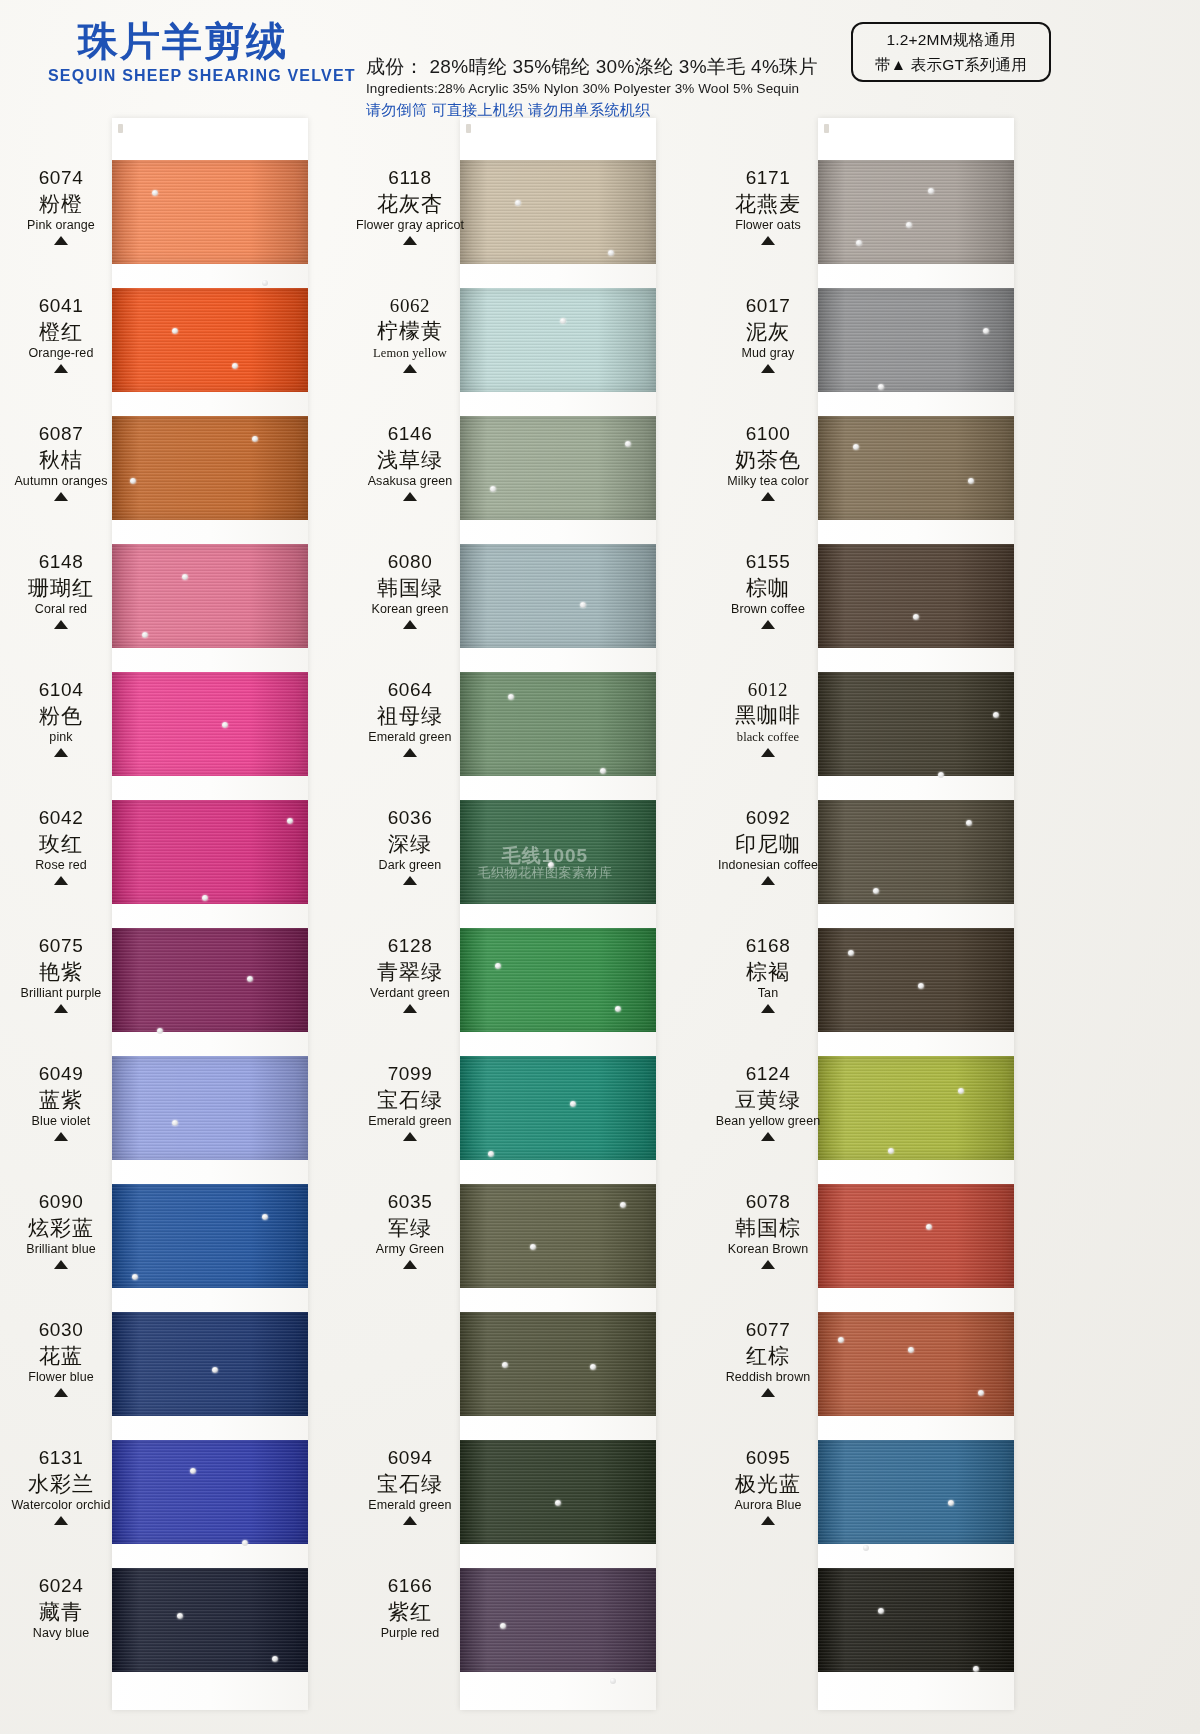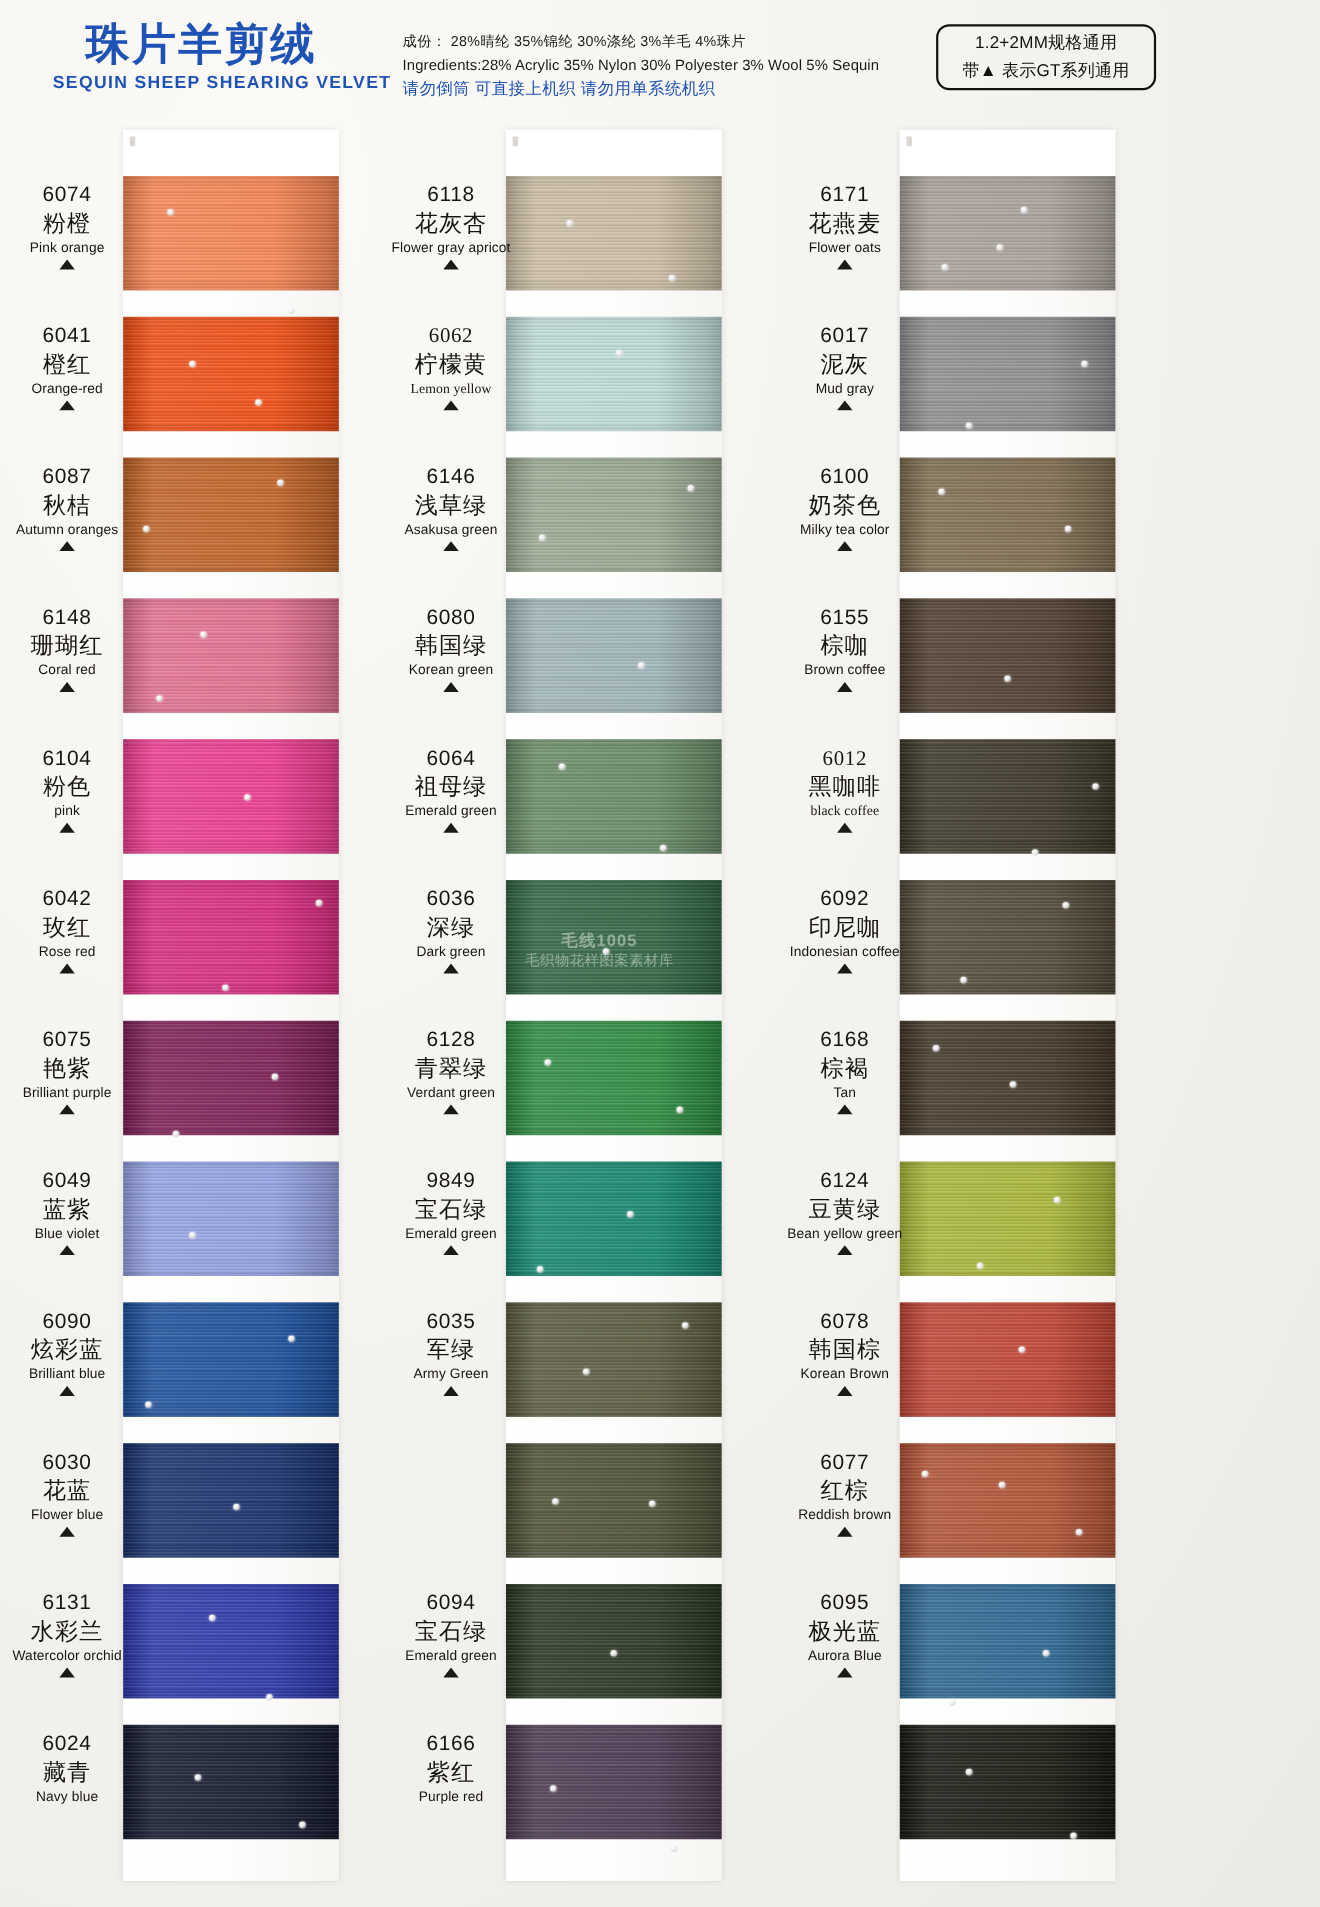--- a/index.html
+++ b/index.html
@@ -18,21 +18,21 @@
   }
   .sheet{position:absolute;inset:0;z-index:1;}
 
   
   .header{position:absolute;left:0;top:0;width:1200px;height:110px;}
   .brand{position:absolute;left:48px;top:18px;width:270px;text-align:center;color:#1f52b5;}
   .brand-cn{font-size:40px;font-weight:bold;letter-spacing:2px;line-height:46px;white-space:nowrap;}
   .brand-en{font-size:16px;font-weight:bold;letter-spacing:1.2px;line-height:20px;margin-top:2px;white-space:nowrap;}
 
   .ingredients{position:absolute;left:366px;top:26px;width:470px;}
-  .ing-cn{font-size:13px;color:#1a1a1a;line-height:24px;white-space:nowrap;letter-spacing:.3px;}
+  .ing-cn{font-size:19px;color:#1a1a1a;line-height:24px;white-space:nowrap;letter-spacing:.3px;margin-top:29px;}
   .ing-en{font-size:13.5px;color:#1a1a1a;line-height:20px;white-space:nowrap;letter-spacing:.1px;}
   .ing-note{font-size:15px;color:#1f52b5;line-height:22px;white-space:nowrap;letter-spacing:.3px;}
 
   .spec-badge{
     position:absolute;left:851px;top:22px;width:196px;height:56px;
     border:2px solid #111;border-radius:12px;
     display:flex;flex-direction:column;align-items:center;justify-content:center;
     background:transparent;
   }
   .spec-line{font-size:15.5px;color:#111;line-height:25px;white-space:nowrap;letter-spacing:.2px;}
@@ -100,21 +100,21 @@
     width:0;height:0;margin:2px auto 0;
     border-left:7px solid transparent;border-right:7px solid transparent;
     border-bottom:9px solid #1b1a16;
   }
 
   
   .watermark{
     position:absolute;left:470px;top:845px;width:150px;text-align:center;
     color:rgba(255,255,255,.42);z-index:6;pointer-events:none;
   }
-  .wm-main{font-size:15px;font-weight:bold;letter-spacing:1px;line-height:22px;}
+  .wm-main{font-size:19px;font-weight:bold;letter-spacing:1px;line-height:22px;}
   .wm-sub{font-size:13px;letter-spacing:.5px;line-height:11px;}
 </style>
 </head>
 <body>
 
 <div class="paper-bg"></div>
 
 <div class="sheet">
 
   <div class="header">
@@ -327,21 +327,21 @@
         <div class="lab-code">6128</div>
         <div class="lab-cn">青翠绿</div>
         <div class="lab-en">Verdant green</div>
         <div class="lab-tri"></div>
       </div>
       <div class="swatch" style="left: 110px; top: 938px; height: 104px; background: rgb(20, 134, 111);">
         <span class="sequin" style="left: 110px; top: 45px;"></span>
         <span class="sequin" style="left: 28px; top: 95px;"></span>
       </div>
       <div class="label" style="top: 944px;">
-        <div class="lab-code">9849</div>
+        <div class="lab-code">7099</div>
         <div class="lab-cn">宝石绿</div>
         <div class="lab-en">Emerald green</div>
         <div class="lab-tri"></div>
       </div>
       <div class="swatch" style="left: 110px; top: 1066px; height: 104px; background: rgb(89, 90, 63);">
         <span class="sequin" style="left: 70px; top: 60px;"></span>
         <span class="sequin" style="left: 160px; top: 18px;"></span>
       </div>
       <div class="label" style="top: 1072px;">
         <div class="lab-code">6035</div>

